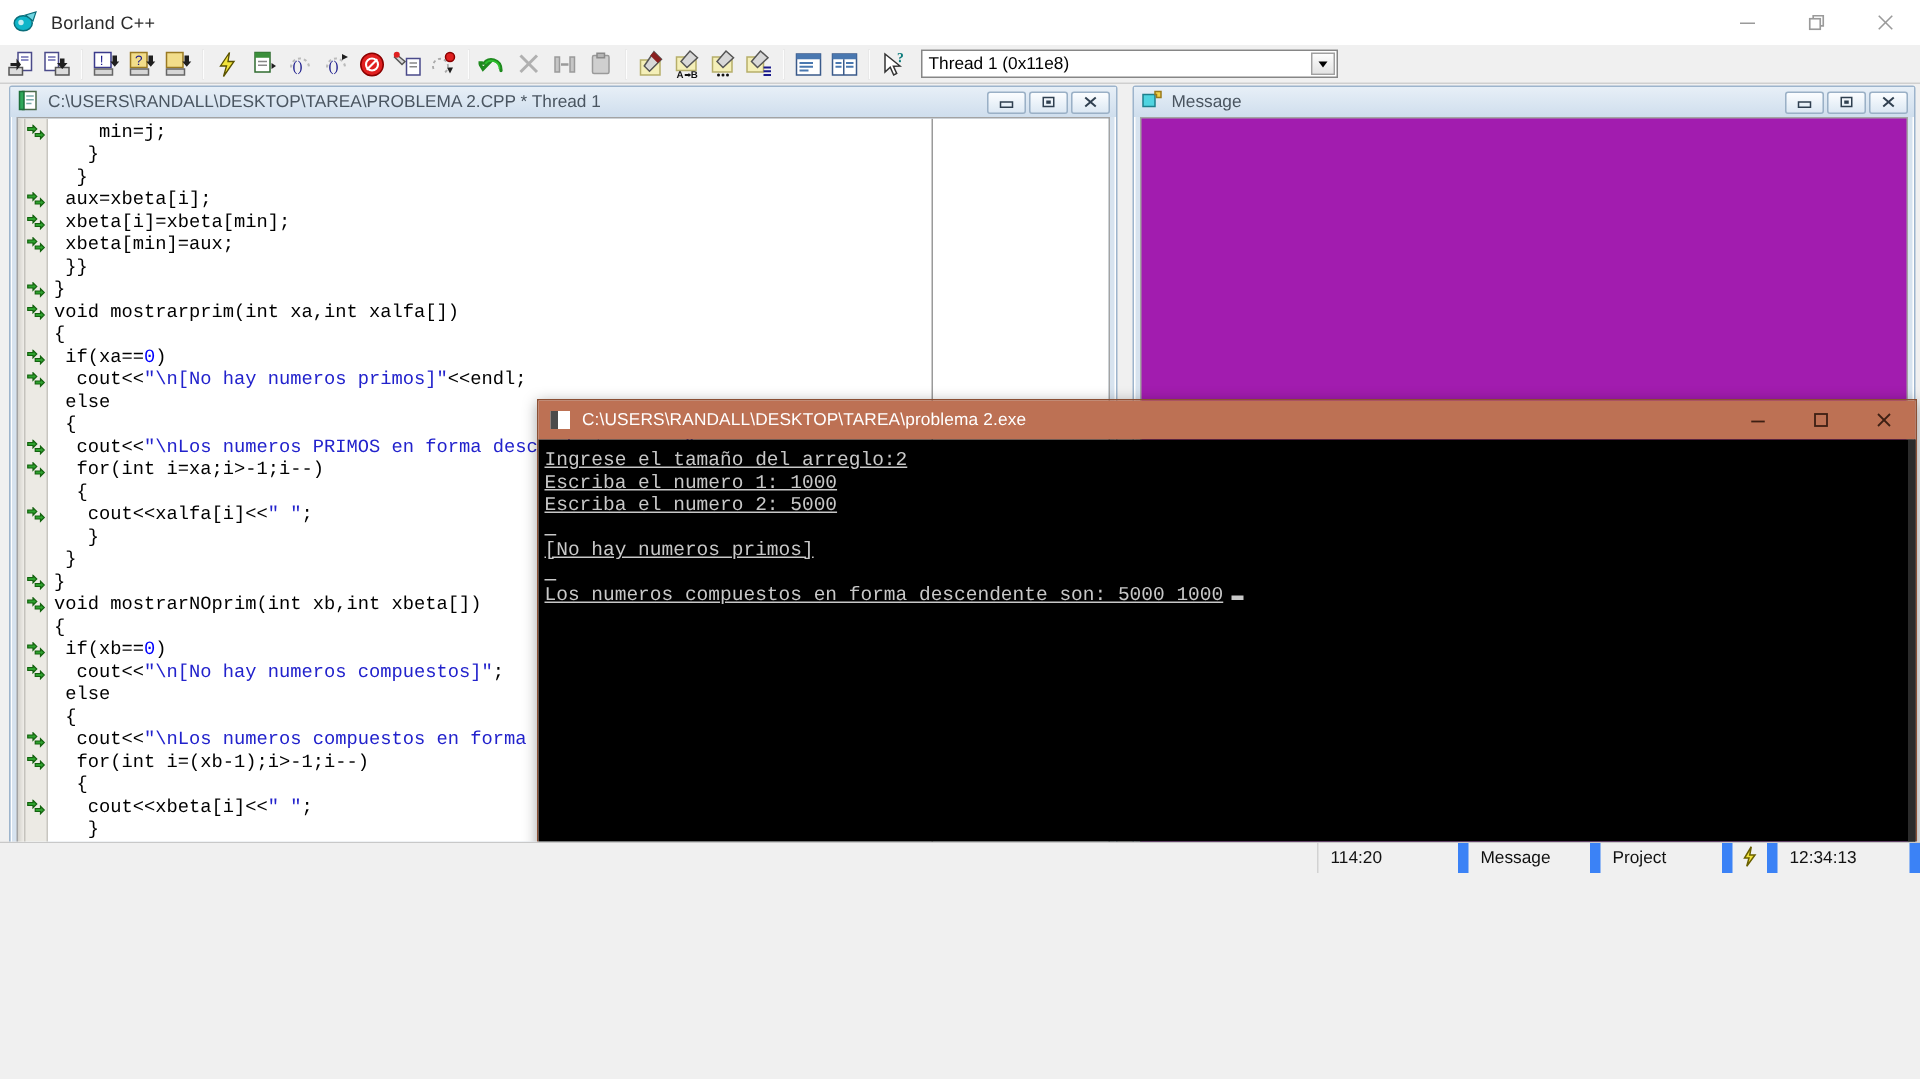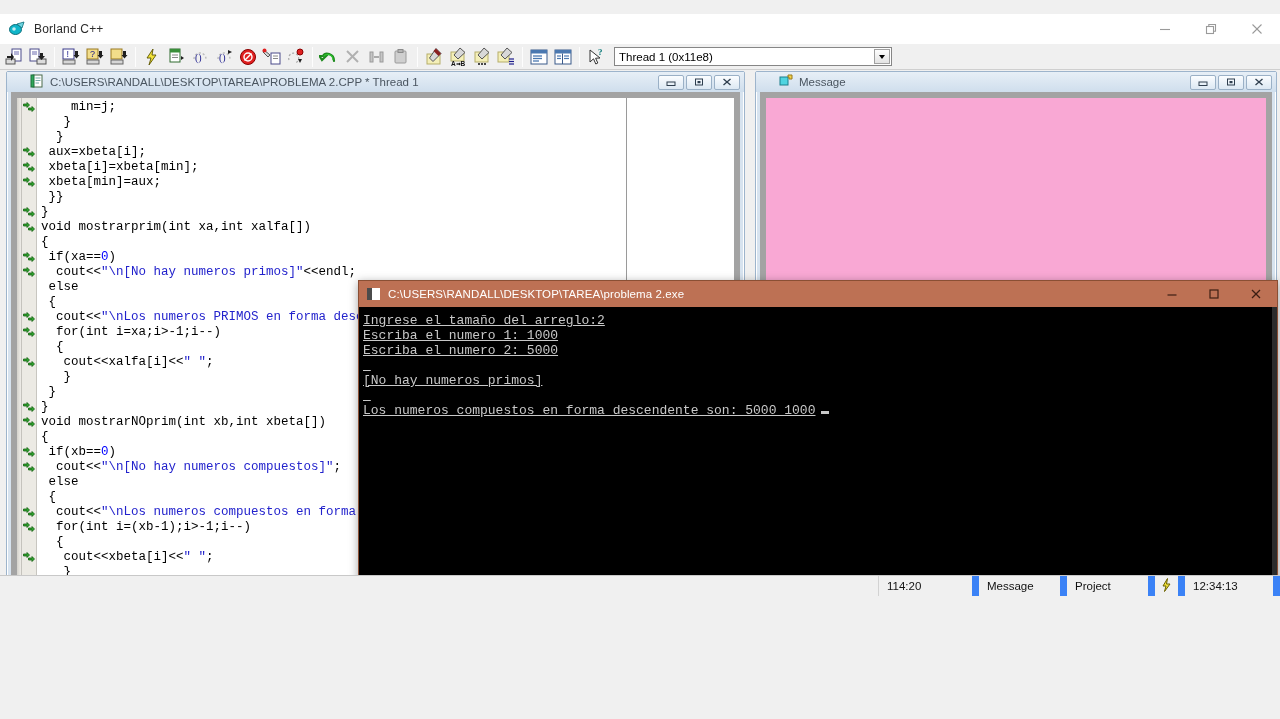--- a/index.html
+++ b/index.html
@@ -13,21 +13,20 @@
     color: #000;
   }
 
   
   #app {
     position: relative;
     width: 1280px; height: 582px;
     background: #f0f0f0;
     display: flex;
     flex-direction: column;
-    margin-top: 14px;
   }
 
   
   .titlebar {
     height: 30px;
     background: #ffffff;
     display: flex;
     align-items: center;
     padding-left: 8px;
     border-bottom: 1px solid #ffffff;
@@ -133,21 +132,21 @@
     position: absolute;
     background: #d7e3ef;
     border: 1px solid #9db4cc;
     border-radius: 2px;
     box-shadow: 0 0 0 1px #ffffff inset;
     display: flex; flex-direction: column;
   }
   .child-title {
     height: 20px;
     display: flex; align-items: center;
-    padding-left: 23px;
+    padding-left: 5px;
     background: linear-gradient(#e7eff7, #cfdeed);
     flex: 0 0 20px;
   }
   .child-title .label {
     font-size: 11.5px;
     color: #4a5560;
     margin-left: 6px;
     white-space: nowrap;
     overflow: hidden;
   }
@@ -156,22 +155,22 @@
     width: 26px; height: 15px;
     border: 1px solid #9ab0c6;
     background: linear-gradient(#fbfdff,#dce8f3);
     display: flex; align-items: center; justify-content: center;
     border-radius: 2px;
   }
   .cbtn svg { display: block; }
   .child-body {
     flex: 1 1 auto;
     margin: 0 4px 4px 4px;
-    background: #f9a8d4;
-    border: 6px solid #a3a3a3;
+    background: #a21caf;
+    border: 1px solid #a3a3a3;
     overflow: hidden;
     position: relative;
   }
 
   
   .editor-inner { display: flex; height: 100%; background:#fff; }
   .gutter {
     width: 20px;
     background: #eceae4;
     border-right: 1px solid #c8c6c0;

